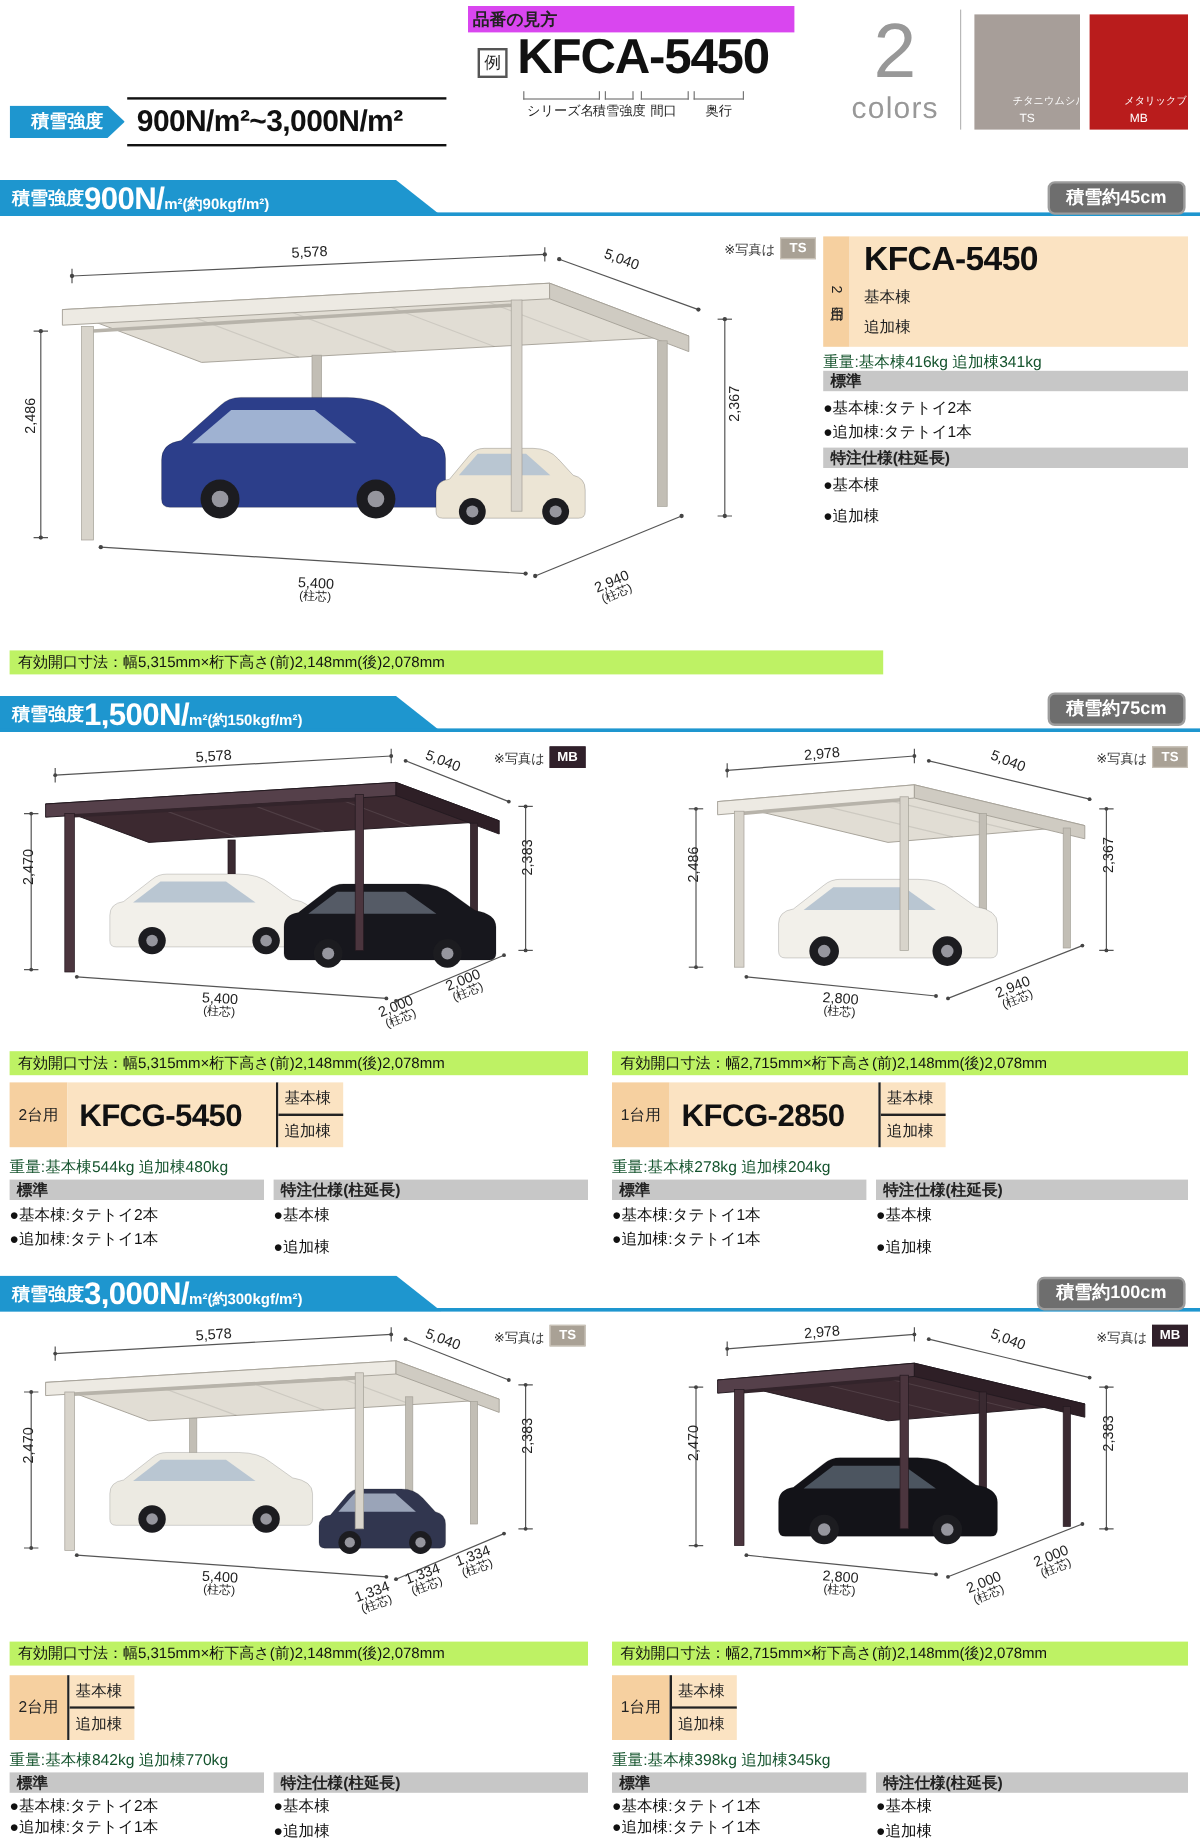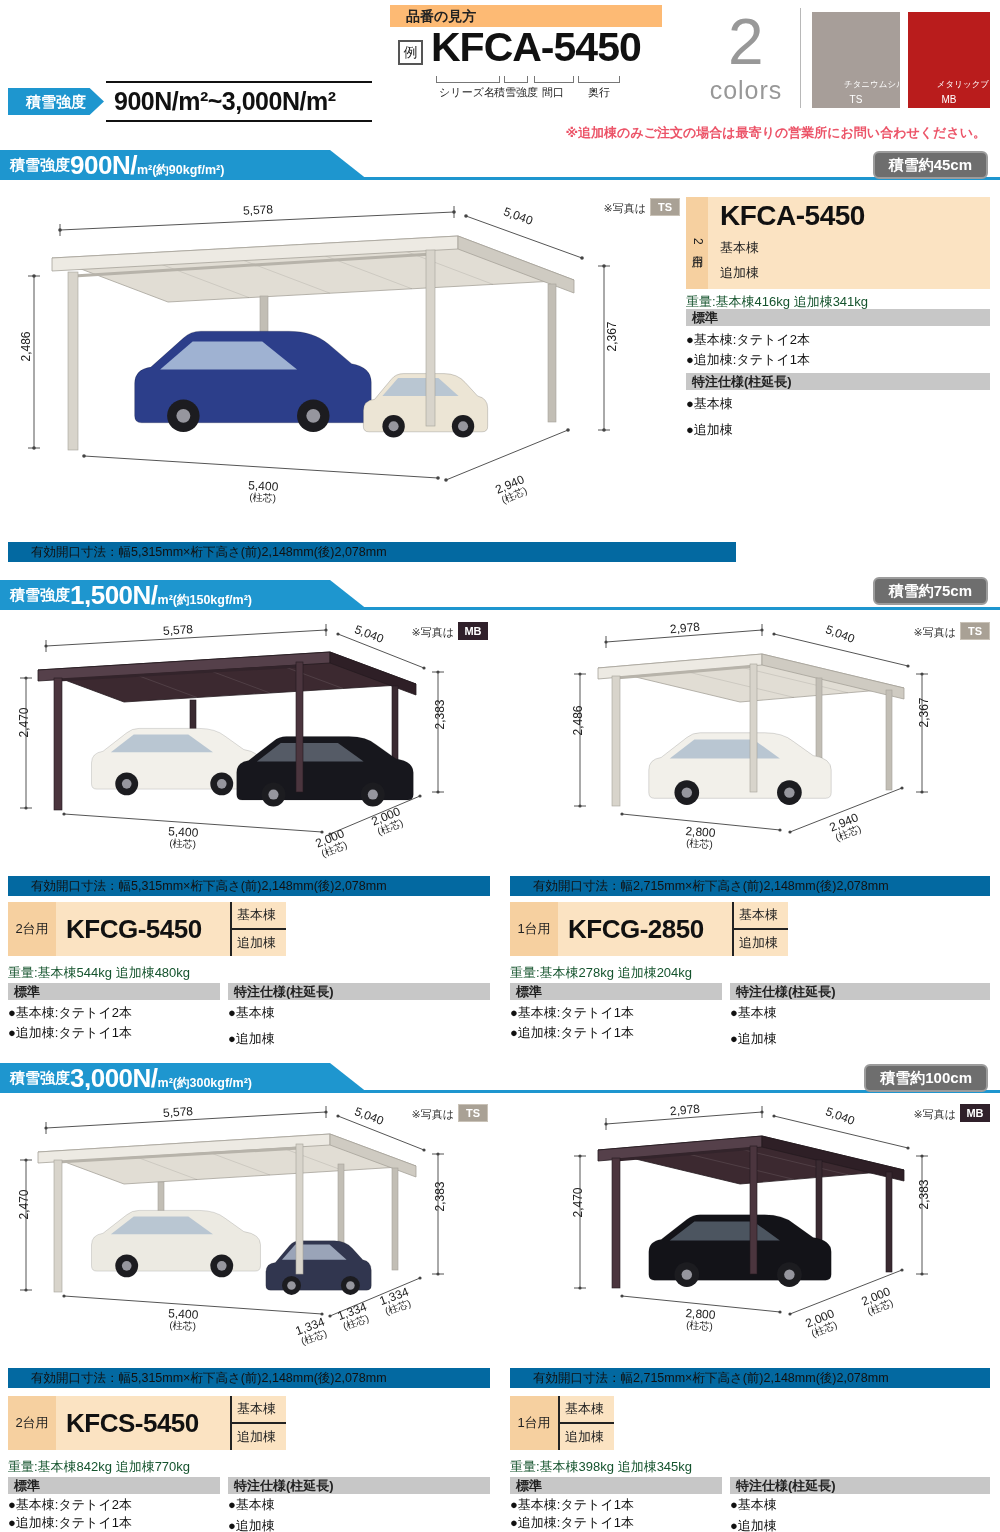--- a/index.html
+++ b/index.html
@@ -1,21 +1,21 @@
 <!DOCTYPE html>
 <html><head>
 <meta charset="utf-8">
 <style>
   html,body{margin:0;padding:0;background:#fff;}
   body{font-family:"Liberation Sans","DejaVu Sans",sans-serif;color:#1a1a1a;}
   .page{position:relative;width:1000px;height:1532px;background:#fff;overflow:hidden;}
 
   
-  .guide-bar{position:absolute;left:390px;top:5px;width:272px;height:22px;background:#fdba74;
-    font-size:14px;font-weight:bold;line-height:22px;padding-left:16px;box-sizing:border-box;color:#222;}
+  .guide-bar{position:absolute;left:390px;top:5px;width:272px;height:22px;background:#d946ef;
+    font-size:14px;font-weight:bold;line-height:22px;padding-left:4px;box-sizing:border-box;color:#222;}
   .rei-box{position:absolute;left:398px;top:40px;width:25px;height:25px;border:2px solid #555;
     font-size:14px;line-height:21px;text-align:center;box-sizing:border-box;color:#222;}
   .example-code{position:absolute;left:431px;top:24px;font-size:41px;font-weight:bold;letter-spacing:-1px;color:#111;}
   .brk{position:absolute;top:76px;height:6px;border-left:1px solid #777;border-right:1px solid #777;border-bottom:1px solid #777;}
   .part-label{position:absolute;top:85px;font-size:11px;color:#222;text-align:center;}
   .colors-num{position:absolute;left:728px;top:10px;font-size:64px;color:#989898;line-height:1;}
   .colors-word{position:absolute;left:698px;top:76px;width:96px;text-align:center;font-size:25px;color:#989898;letter-spacing:1px;}
   .vsep{position:absolute;left:800px;top:8px;height:100px;border-left:1px solid #b8b8b8;}
   .swatch{position:absolute;top:12px;height:96px;color:#fff;}
   .sw-ts{left:812px;width:88px;background:#a79e99;}
@@ -63,22 +63,22 @@
 
   .dim-label{position:absolute;font-size:12px;color:#222;text-align:center;line-height:1.08;white-space:nowrap;}
   .dim-label .u{display:block;font-size:10px;}
   .photo-note{position:absolute;font-size:11px;color:#333;display:flex;align-items:flex-end;gap:4px;}
   .cbadge{display:inline-block;min-width:24px;height:16px;line-height:16px;text-align:center;color:#fff;
     font-size:11px;font-weight:bold;padding:0 2px;}
   .cbadge.ts{background:#a9a195;border:1px solid #c9c2b7;}
   .cbadge.mb{background:#30202a;border:1px solid #30202a;}
 
   
-  .open-bar{position:absolute;height:20px;background:#0369a1;font-size:12.5px;line-height:20px;
-    padding-left:23px;box-sizing:border-box;color:#111;white-space:nowrap;overflow:hidden;}
+  .open-bar{position:absolute;height:20px;background:#bef264;font-size:12.5px;line-height:20px;
+    padding-left:7px;box-sizing:border-box;color:#111;white-space:nowrap;overflow:hidden;}
   .sub-bar{position:absolute;height:17px;background:#c7c7c7;font-size:13px;font-weight:bold;line-height:17px;
     padding-left:6px;box-sizing:border-box;color:#222;}
   .li{position:absolute;font-size:13px;color:#111;white-space:nowrap;}
   .weight{position:absolute;font-size:13px;color:#14532d;white-space:nowrap;}
 
   .hcard{position:absolute;display:flex;height:54px;}
   .hcap{width:48px;background:#f6d0a0;display:flex;align-items:center;justify-content:center;font-size:13px;color:#222;}
   .hcode{width:164px;background:#fbe3c2;display:flex;align-items:center;padding-left:10px;
     font-size:26px;font-weight:bold;letter-spacing:-0.5px;color:#111;}
   .hunits{width:54px;display:flex;flex-direction:column;border-left:2px solid #222;}
@@ -145,21 +145,20 @@
     <div class="sw-name">チタニウムシルバー</div>
     <div class="sw-code">TS</div>
   </div>
   <div class="swatch sw-mb">
     <div class="sw-name">メタリックブロンズ</div>
     <div class="sw-code">MB</div>
   </div>
 
   <div class="range-badge">積雪強度</div>
   <div class="range-value">900N/m²~3,000N/m²</div>
-  <div class="order-note">※追加棟のみご注文の場合は最寄りの営業所にお問い合わせください。</div>
 
   <div class="band" style="top:150px;">
     <span class="band-pre">積雪強度</span>
       <span class="band-big">900N/</span>
       <span class="band-small">m²(約90kgf/m²)</span>
   </div>
   <div class="band-line" style="top:177px;"></div>
   <div class="snow-badge" style="top:151px;right:12px;">積雪約45cm</div>
 
   <div class="fig fig-ts" style="left:8px;top:190px;width:672px;height:352px;">
@@ -538,21 +537,20 @@
     <div class="dim-label" style="left:340px;top:192px;width:56px;transform:rotate(-22deg);">
       <span>2,000</span><span class="u">(柱芯)</span>
     </div>
   </div>
 
   <div class="open-bar" style="left:8px;top:1368px;width:482px;">有効開口寸法：幅5,315mm×桁下高さ(前)2,148mm(後)2,078mm</div>
   <div class="open-bar" style="left:510px;top:1368px;width:480px;">有効開口寸法：幅2,715mm×桁下高さ(前)2,148mm(後)2,078mm</div>
 
   <div class="hcard" style="left:8px;top:1396px;">
     <div class="hcap">2台用</div>
-    <div class="hcode">KFCS-5450</div>
     <div class="hunits">
       <div class="hunit u1">基本棟</div>
       <div class="hunit">追加棟</div>
     </div>
   </div>
   <div class="weight" style="left:8px;top:1458px;">重量:基本棟842kg 追加棟770kg</div>
   <div class="sub-bar" style="left:8px;top:1477px;width:212px;">標準</div>
   <div class="sub-bar" style="left:228px;top:1477px;width:262px;">特注仕様(柱延長)</div>
   <div class="li" style="left:8px;top:1496px;">●基本棟:タテトイ2本</div>
   <div class="li" style="left:8px;top:1514px;">●追加棟:タテトイ1本</div>

